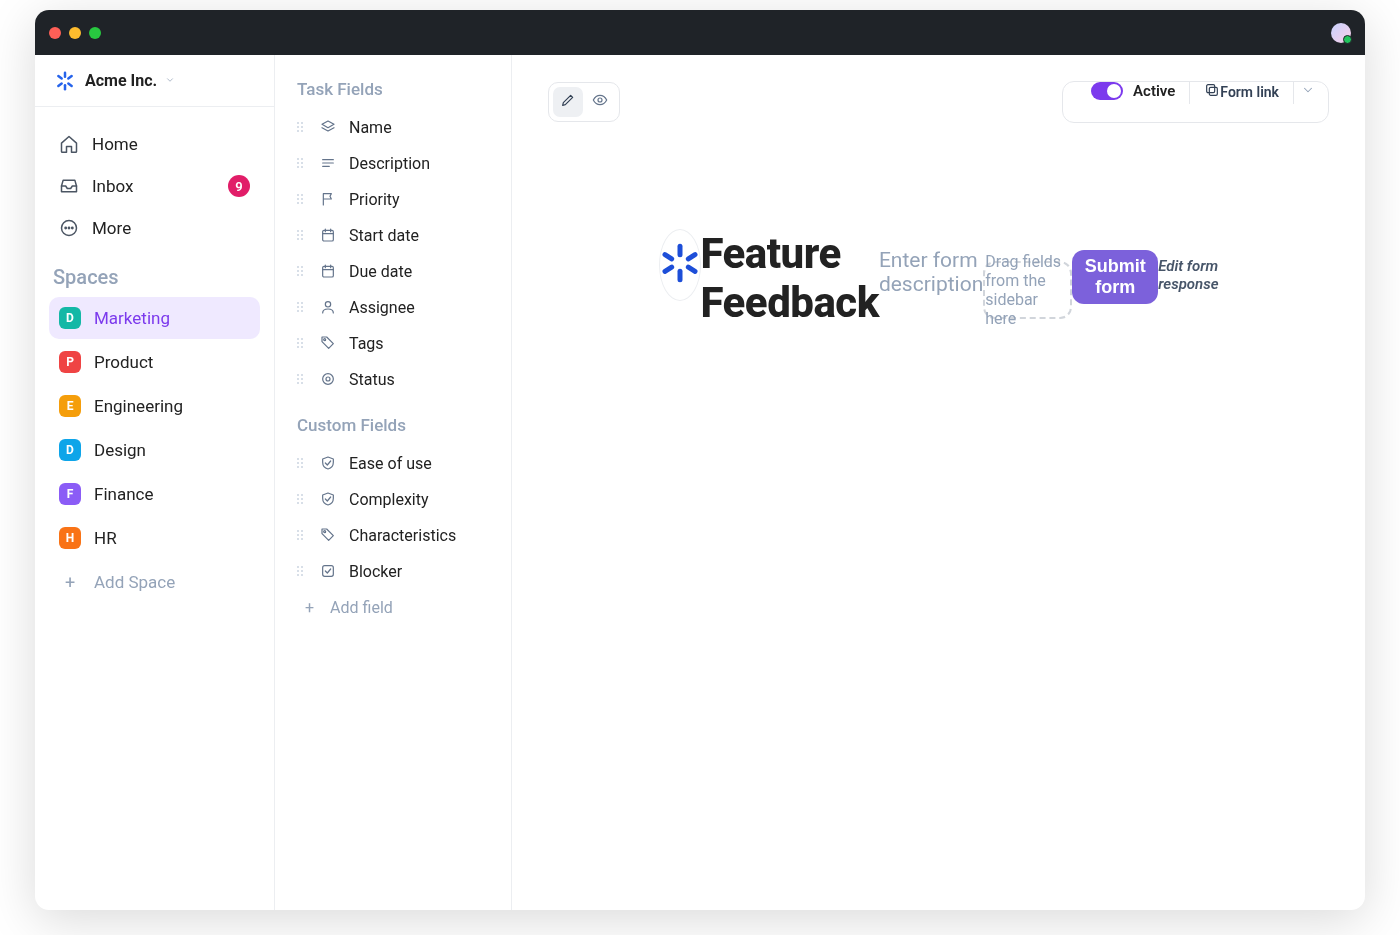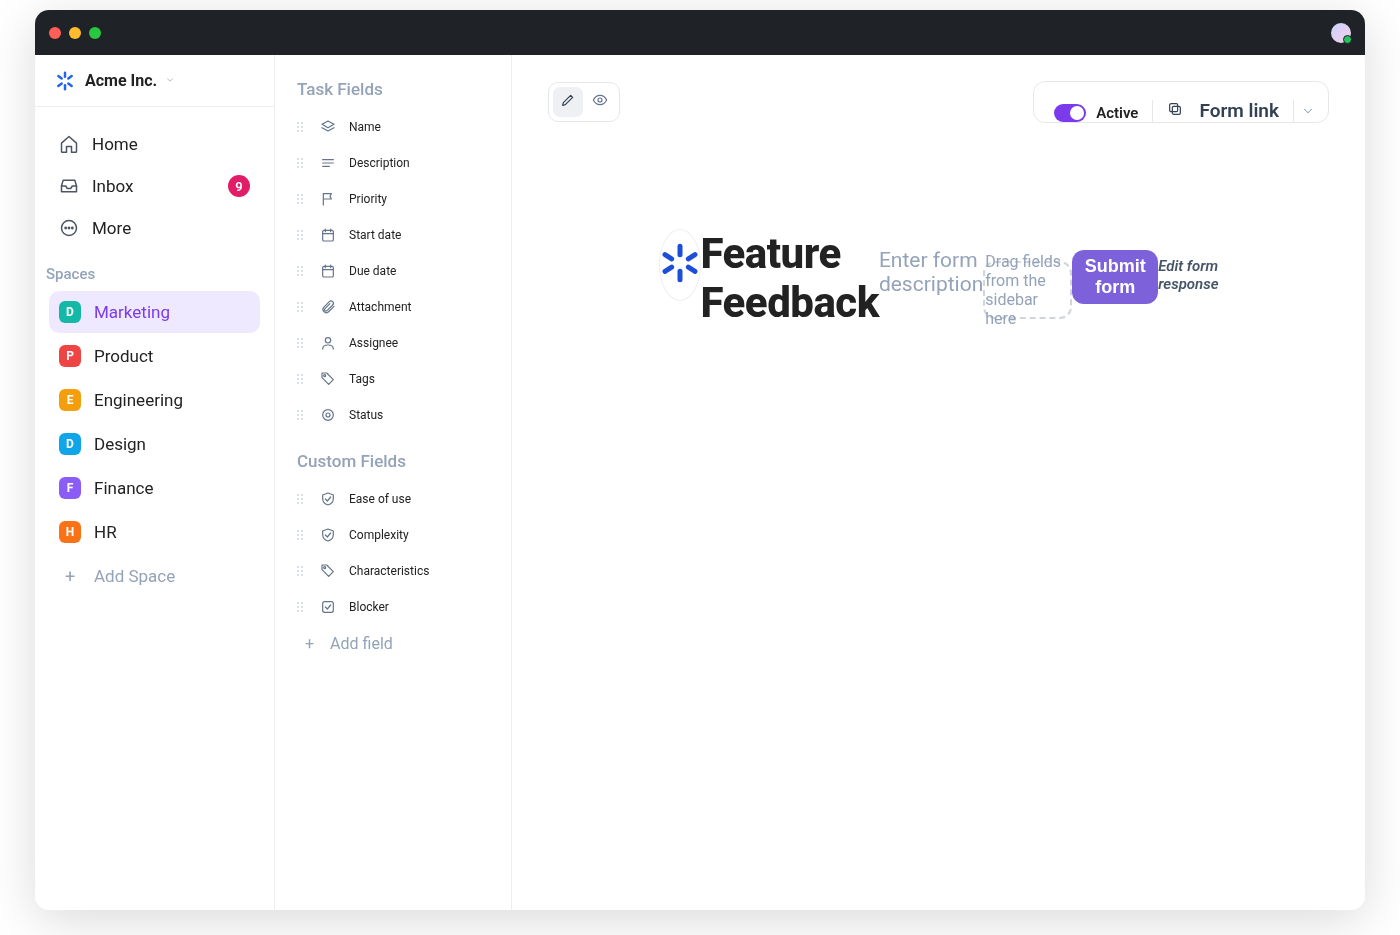--- a/index.html
+++ b/index.html
@@ -69,22 +69,22 @@
   }
   .nav-item .icon { width: 20px; height: 20px; color: #4b5563; display:flex;align-items:center;justify-content:center;}
   .badge {
     margin-left: auto;
     background: #e11d68; color: #fff;
     min-width: 22px; height: 22px; border-radius: 11px;
     font-size: 13px; font-weight: 600;
     display: flex; align-items: center; justify-content: center;
   }
   .nav-heading {
-    font-size: 15px; color: #94a3b8; font-weight: 500;
-    padding: 12px 11px 8px;
+    font-size: 20px; color: #94a3b8; font-weight: 500;
+    padding: 12px 18px 8px;
   }
   .spaces { padding: 0 14px; display: flex; flex-direction: column; gap: 2px; }
   .space-item {
     display: flex; align-items: center; gap: 13px;
     height: 42px; padding: 0 10px; border-radius: 10px;
     font-size: 17px; cursor: pointer;
   }
   .space-item.active { background: #efe9ff; color: #7c3aed; }
   .space-item.active .space-label { color: #7c3aed; }
   .space-chip {
@@ -99,21 +99,21 @@
   }
   .add-space .plus { width:22px; text-align:center; font-size: 18px; }
   
   .fields-heading {
     font-size: 17px; color: #94a3b8; font-weight: 500;
     padding: 0 22px 10px;
   }
   .field-list { display:flex; flex-direction:column; }
   .field-item {
     display:flex; align-items:center; gap: 12px;
-    height: 36px; padding: 0 22px; font-size: 12px; cursor: grab;
+    height: 36px; padding: 0 22px; font-size: 16px; cursor: grab;
   }
   .grip { color: #cbd5e1; width: 10px; display:flex; flex-direction:column; gap:2px; }
   .grip span { display:flex; gap:2px; }
   .grip i { width:2px; height:2px; background:#cbd5e1; border-radius:50%; display:block; }
   .f-icon { width: 18px; height: 18px; color:#64748b; display:flex;align-items:center;justify-content:center; }
   .add-field {
     display:flex; align-items:center; gap: 16px;
     height: 36px; padding: 0 22px 0 30px; font-size: 16px;
     color:#94a3b8; cursor:pointer;
   }
@@ -123,35 +123,35 @@
     display:flex; border:1px solid #e5e7eb; border-radius:10px;
     padding: 4px; gap: 2px;
   }
   .mode-btn {
     width: 30px; height: 30px; border-radius: 7px;
     display:flex;align-items:center;justify-content:center;
     color:#64748b; cursor:pointer;
   }
   .mode-btn.active { background:#eef0f3; color:#334155; }
   .top-right {
-    display:flex; align-items:flex-end;
+    display:flex; align-items:flex-start;
     border:1px solid #e5e7eb; border-radius:12px;
-    height: 42px; padding: 0 6px 0 20px;
+    height: 42px; padding: 0 6px 0 28px;
   }
   .toggle {
     width: 32px; height: 18px; border-radius: 9px; background:#7c3aed;
     position: relative; cursor:pointer;
   }
   .toggle::after {
     content:""; position:absolute; right:2px; top:2px;
     width:14px; height:14px; background:#fff; border-radius:50%;
   }
   .tr-label { font-size:15px; font-weight:600; margin:0 14px 0 10px; }
   .tr-sep { width:1px; height:22px; background:#e5e7eb; }
-  .formlink { display:flex; align-items:center; gap:16px; padding: 0 14px; font-size:19px; font-weight:600; color:#334155; cursor:pointer;}
+  .formlink { display:flex; align-items:center; gap:0; padding: 0 14px; font-size:14px; font-weight:600; color:#334155; cursor:pointer;}
   .tr-more { width:28px; text-align:center; color:#94a3b8; cursor:pointer; }
   .form-canvas {
     margin: 80px auto 0; width: 560px; display:flex; flex-direction:row; align-items:center;
   }
   .logo-circle {
     width: 72px; height: 72px; border-radius: 50%;
     border:1px solid #eceef1; display:flex;align-items:center;justify-content:center;
     background:#fff;
   }
   .form-title { font-size: 42px; font-weight: 800; letter-spacing:-0.5px; margin-top: 26px; }
@@ -406,42 +406,20 @@
                 <i></i>
                 <i></i>
               </span>
               <span>
                 <i></i>
                 <i></i>
               </span>
             </div>
             <span class="f-icon">
               <svg width="16" height="16" viewBox="0 0 24 24">
-                <path d="M21 11l-8.5 8.5a5 5 0 0 1-7-7L14 4a3.5 3.5 0 0 1 5 5l-8.5 8.5a2 2 0 0 1-3-3L15 7"></path>
-              </svg>
-            </span>
-            <span>Attachment</span>
-          </div>
-          <div class="field-item">
-            <div class="grip">
-              <span>
-                <i></i>
-                <i></i>
-              </span>
-              <span>
-                <i></i>
-                <i></i>
-              </span>
-              <span>
-                <i></i>
-                <i></i>
-              </span>
-            </div>
-            <span class="f-icon">
-              <svg width="16" height="16" viewBox="0 0 24 24">
                 <circle cx="12" cy="8" r="4"></circle>
                 <path d="M4 21c0-4 4-6 8-6s8 2 8 6"></path>
               </svg>
             </span>
             <span>Assignee</span>
           </div>
           <div class="field-item">
             <div class="grip">
               <span>
                 <i></i>

